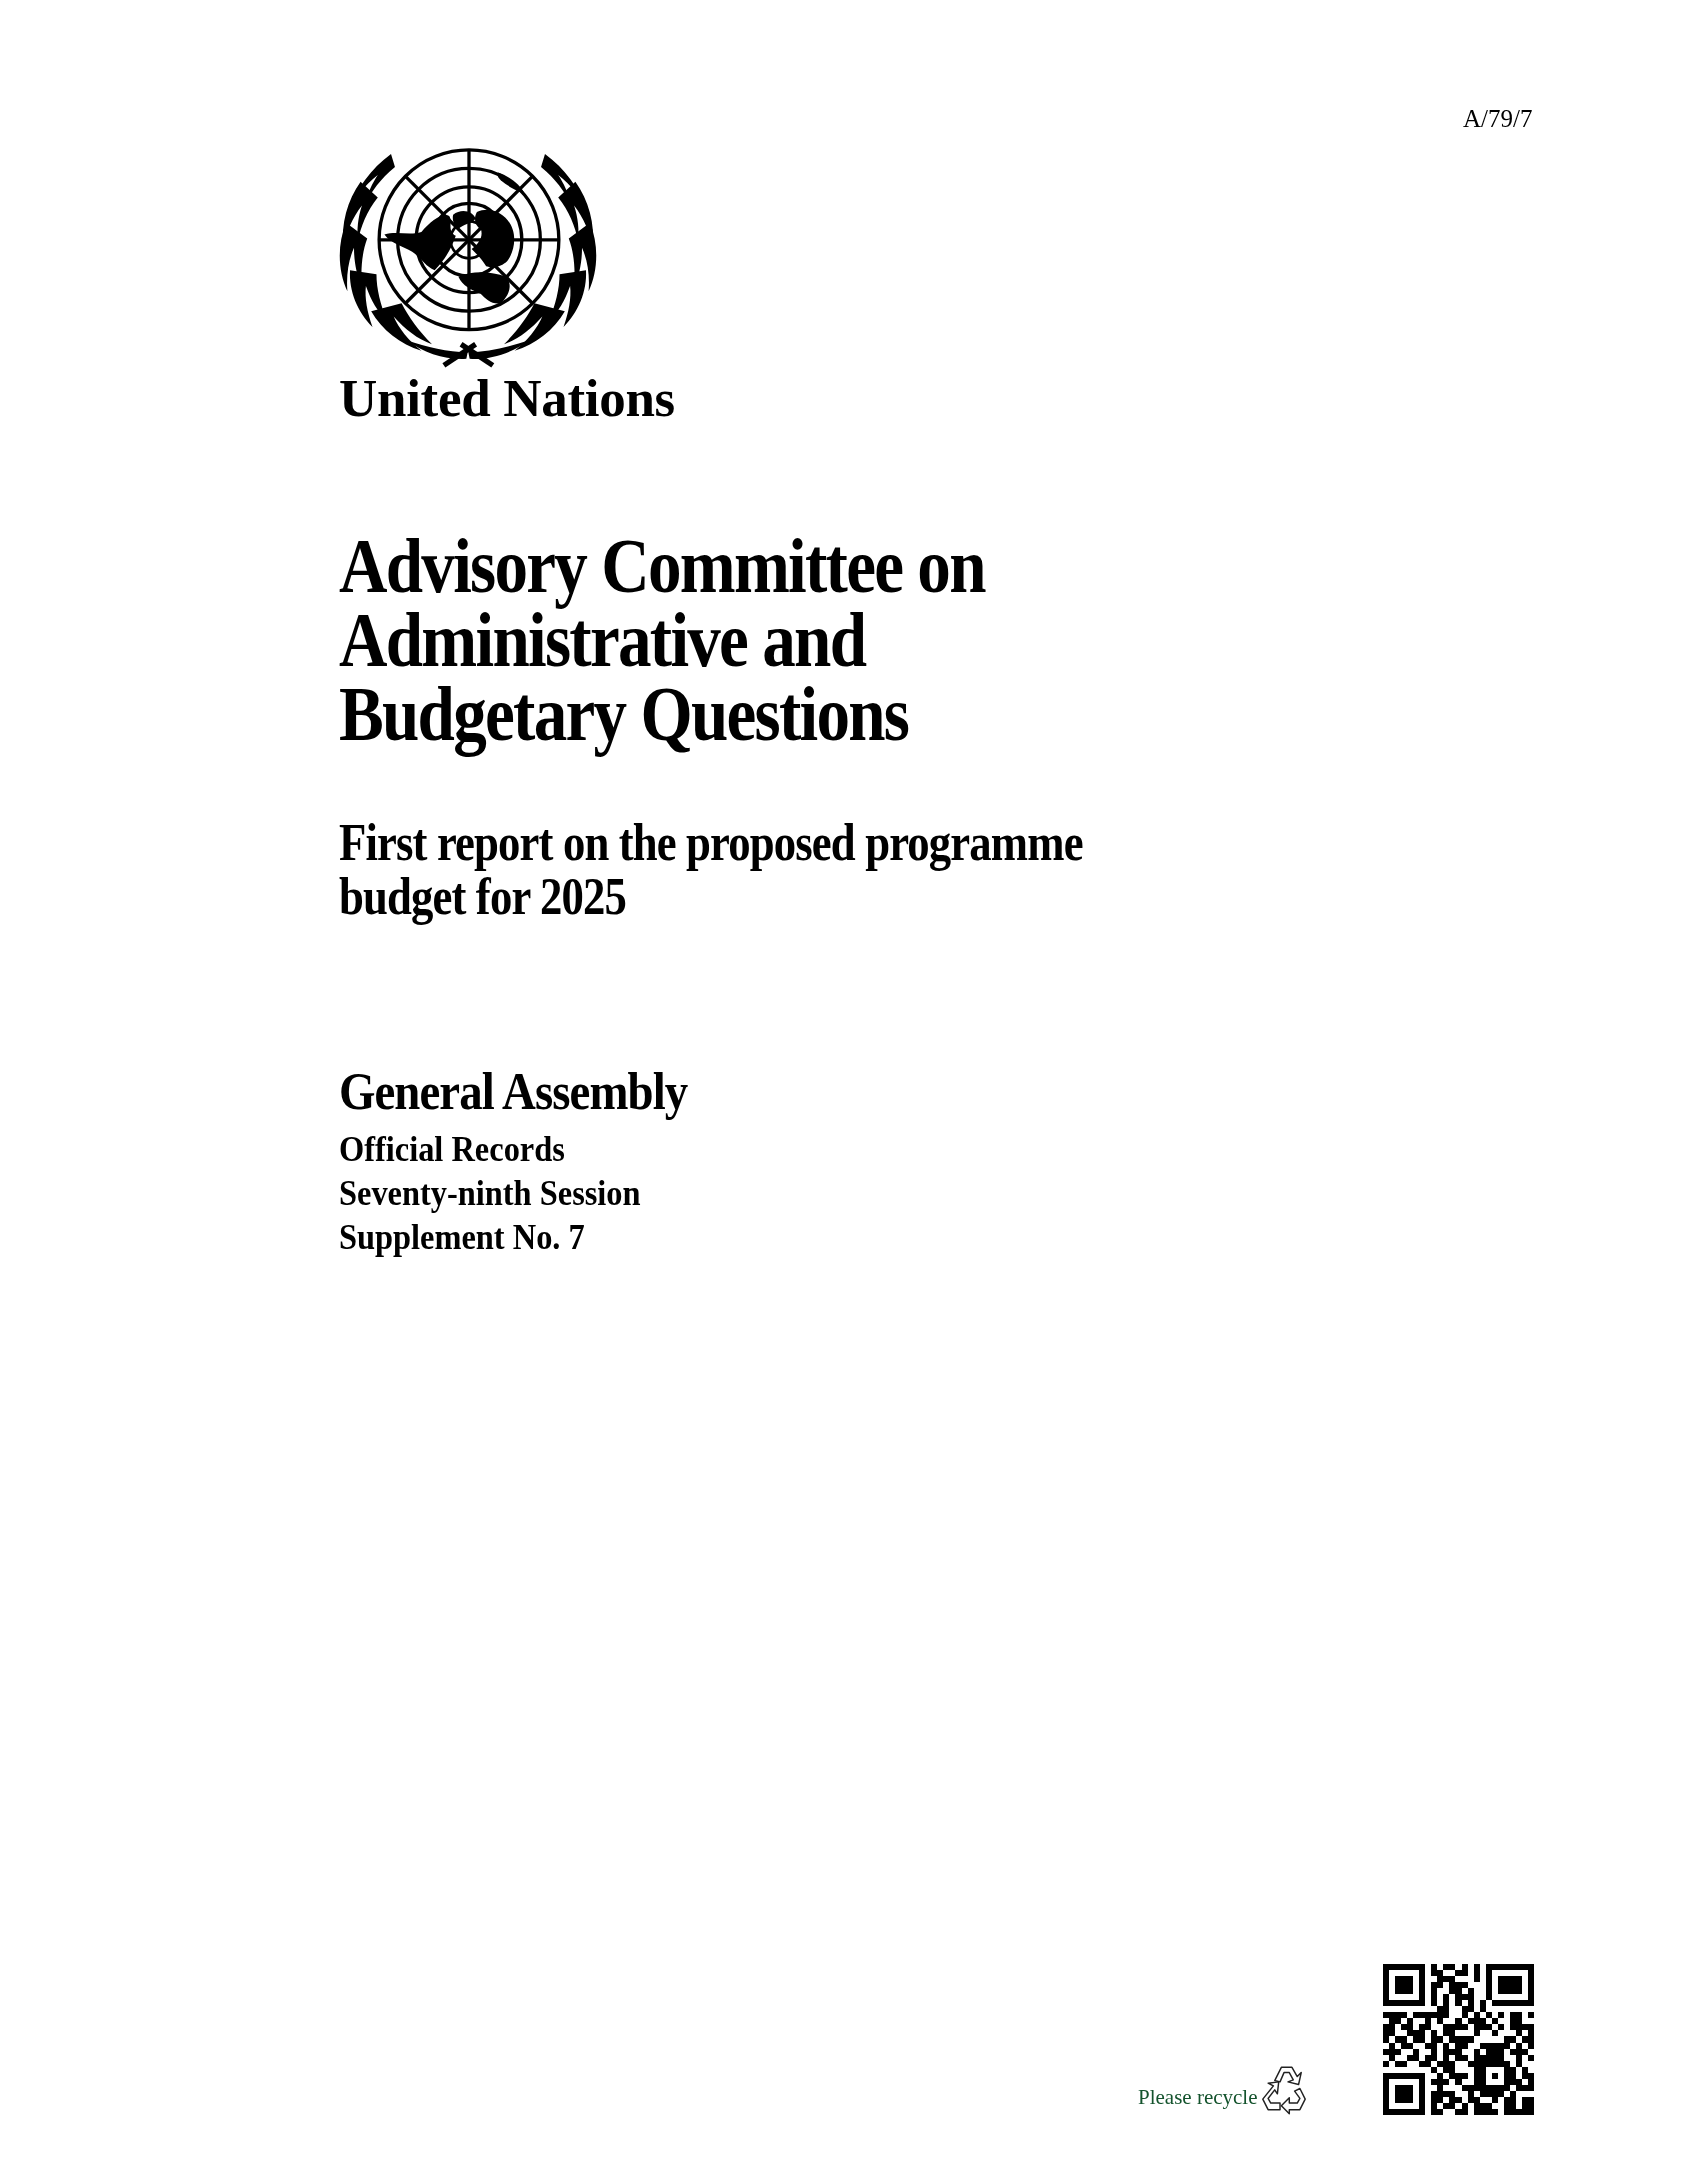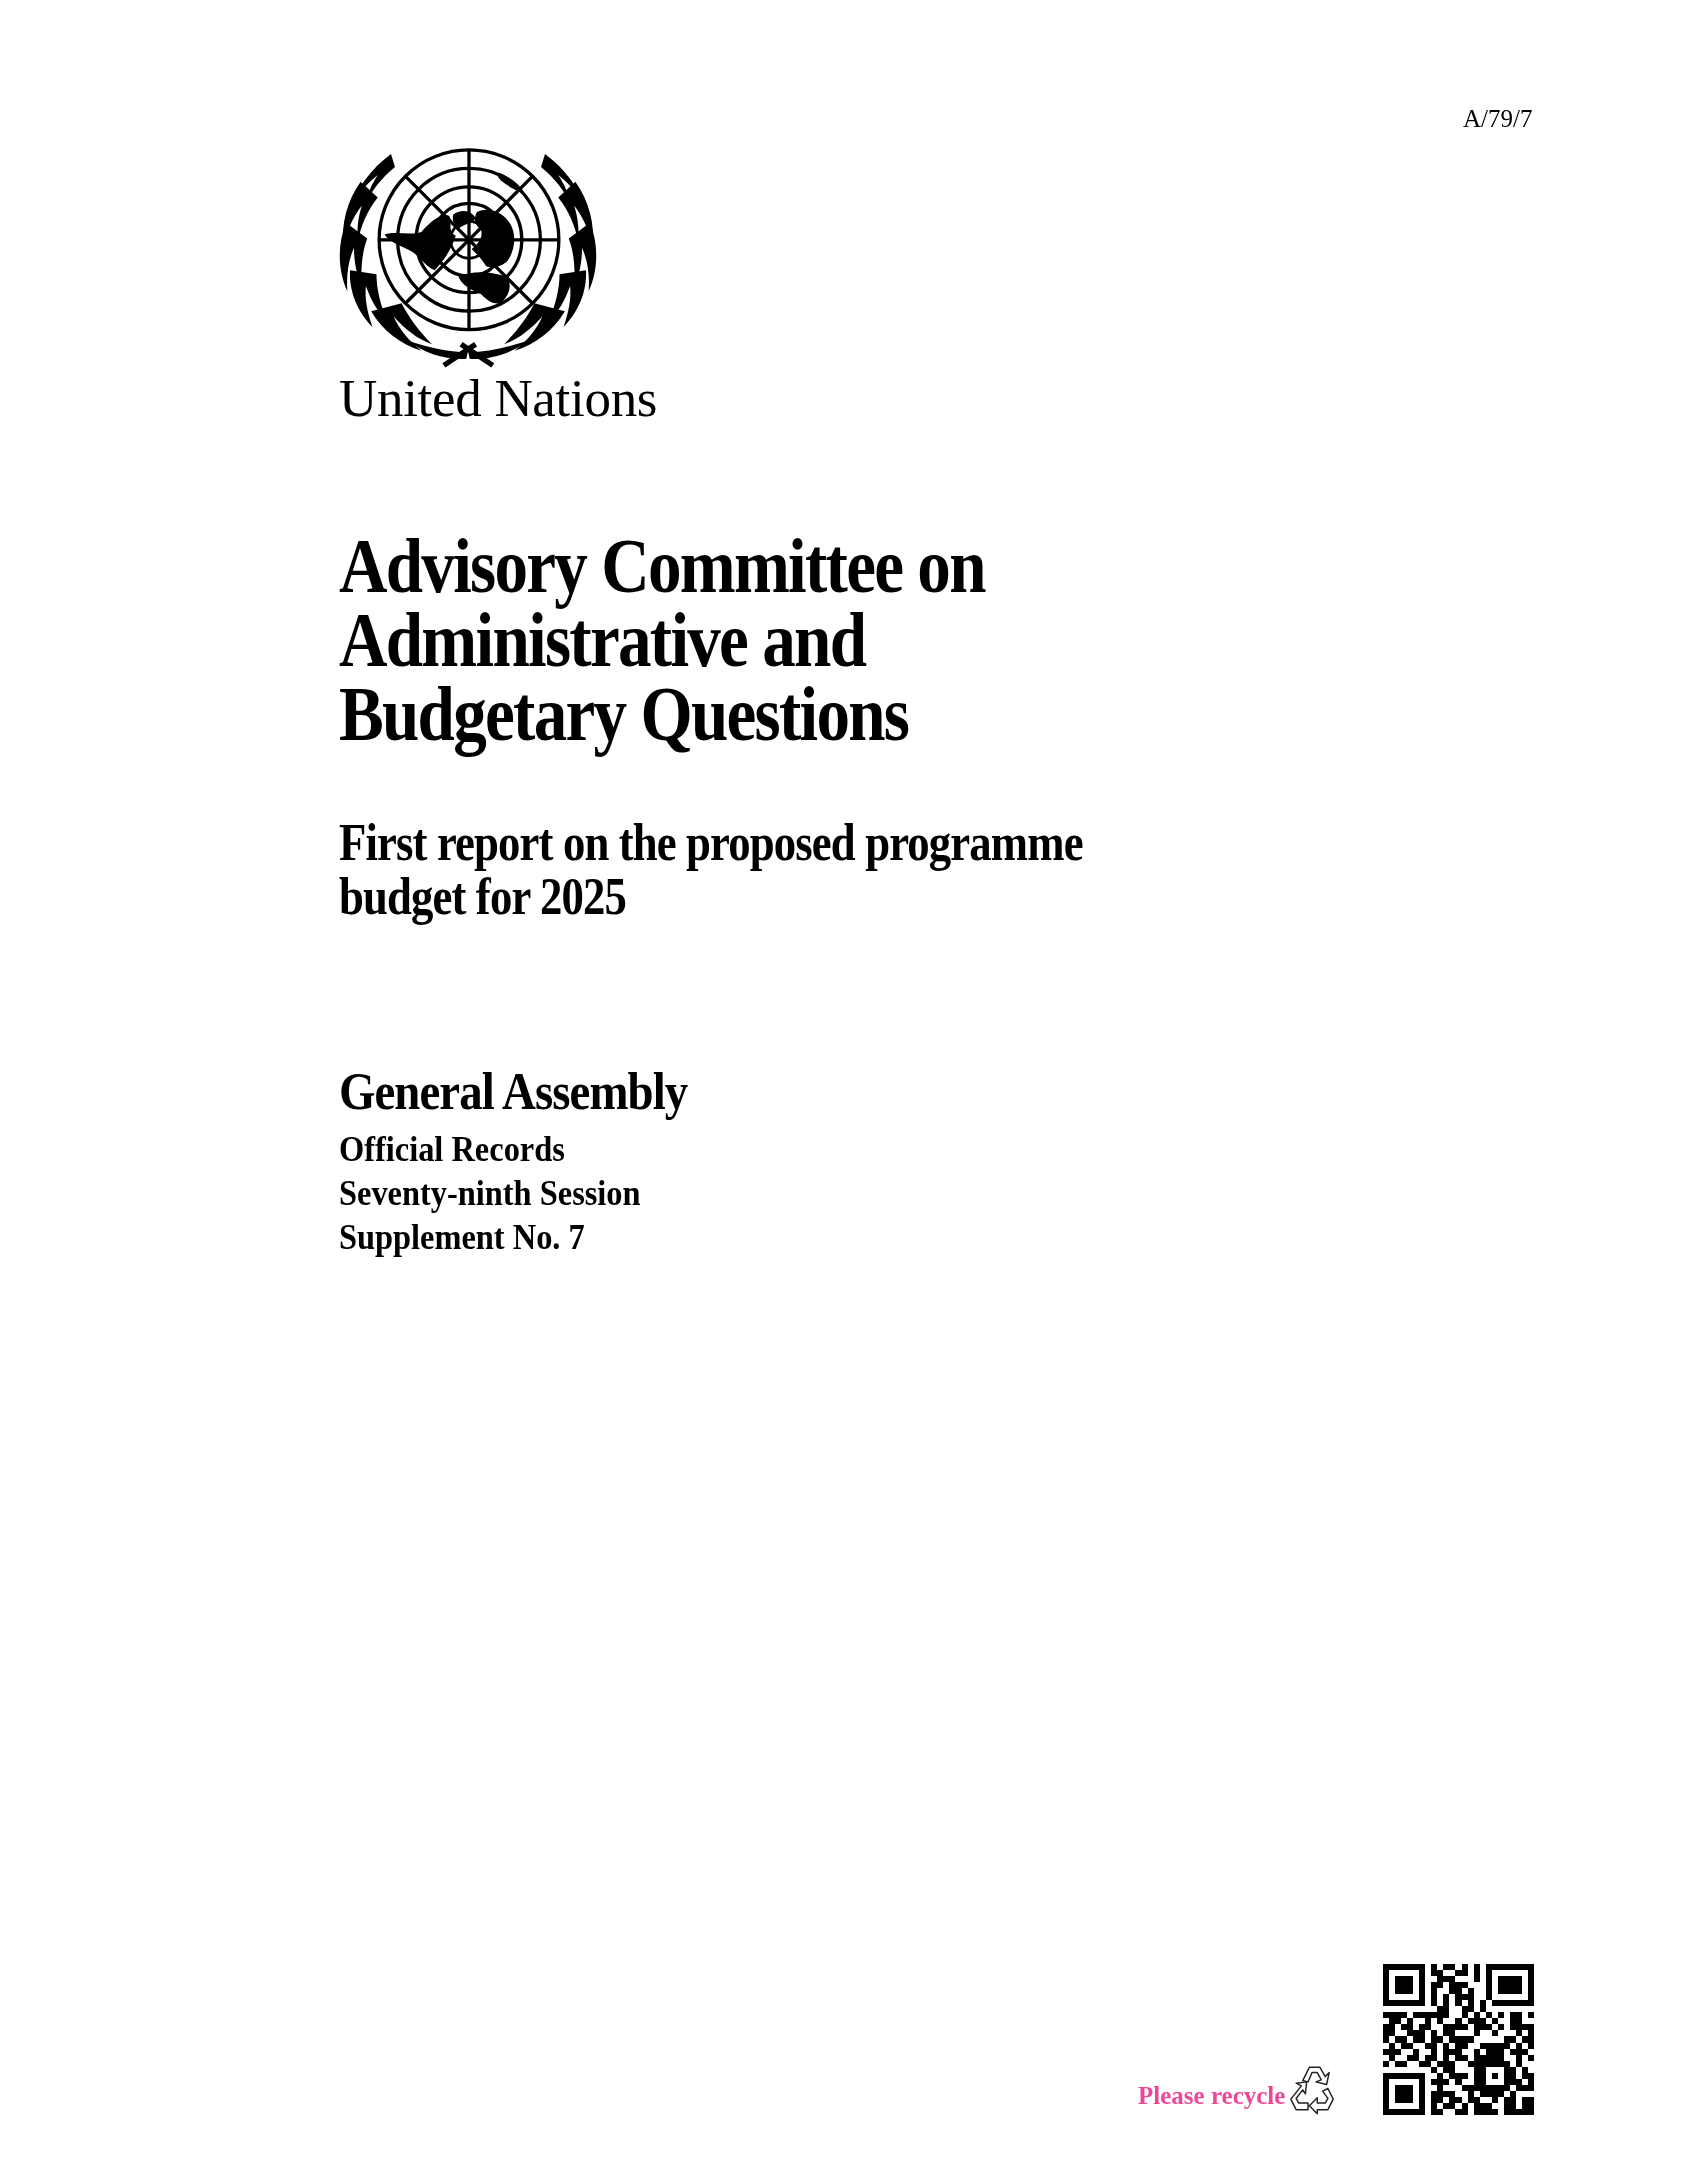--- a/index.html
+++ b/index.html
@@ -1,30 +1,30 @@
 <!DOCTYPE html>
 <html style="font-size:10.6px"><head>
   <meta charset="utf-8">
   <style>
     html, body { margin: 0; padding: 0; background: #ffffff; }
     body { width: 1687px; height: 2183px; position: relative; overflow: hidden;
            font-family: "Liberation Serif", "DejaVu Serif", serif; color: #000; }
     .abs { position: absolute; }
     .doc-symbol { left: 1445px; top: 106px; font-size: 25px; line-height: 1; font-weight: normal; white-space: nowrap; margin-left: 18px; }
     .emblem { left: 334px; top: 142px; width: 268px; height: 228px; }
-    .org-name { left: 339px; top: 372px; font-size: 53px; line-height: 1; font-weight: normal; white-space: nowrap; letter-spacing: -0.3px; }
+    .org-name { left: 339px; top: 372px; font-size: 53px; line-height: 1; font-weight: bold; white-space: nowrap; letter-spacing: -0.3px; }
     .committee { left: 339px; top: 529px; font-size: 78px; line-height: 74px; font-weight: bold; letter-spacing: -2px; transform: scaleX(0.86); transform-origin: left top; }
     .committee div { white-space: nowrap; }
     .report-title { left: 339px; top: 816px; font-size: 52px; line-height: 54px; font-weight: bold; letter-spacing: -1px; transform: scaleX(0.86); transform-origin: left top; }
     .report-title div { white-space: nowrap; }
     .body-name { left: 339px; top: 1066px; font-size: 52px; line-height: 1; font-weight: bold; white-space: nowrap; letter-spacing: -1px; transform: scaleX(0.9); transform-origin: left top; }
     .records { left: 339px; top: 1127px; font-size: 36px; line-height: 44px; font-weight: bold; transform: scaleX(0.9); transform-origin: left top; }
     .records div { white-space: nowrap; }
     .recycle { left: 1138px; top: 2062px; height: 53px; display: flex; align-items: flex-end; }
-    .recycle-label { font-size: 25px; font-weight: bold; color: #ec4899; white-space: nowrap; line-height: 1; padding-bottom: 6.6px; }
+    .recycle-label { font-size: 21px; font-weight: normal; color: #14532d; white-space: nowrap; line-height: 1; padding-bottom: 6.6px; }
     .recycle-icon { width: 48px; height: 53px; margin-left: 2.6px; }
     .qr { left: 1383px; top: 1964px; width: 151px; height: 151px; }
   </style>
 </head>
 <body>
 
 <div class="abs doc-symbol">A/79/7</div>
 
 <div class="abs emblem">
   <svg width="268" height="228" viewBox="0 0 405 345" xmlns="http://www.w3.org/2000/svg">

